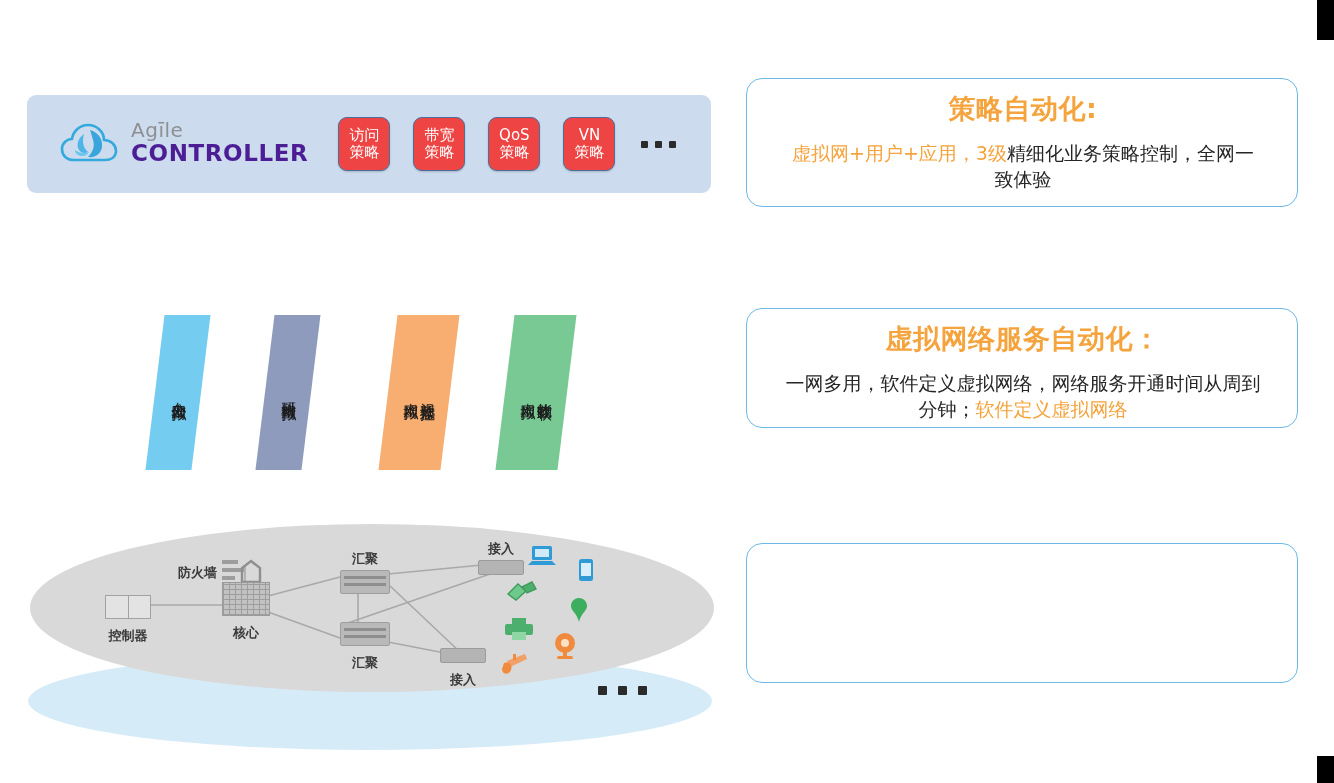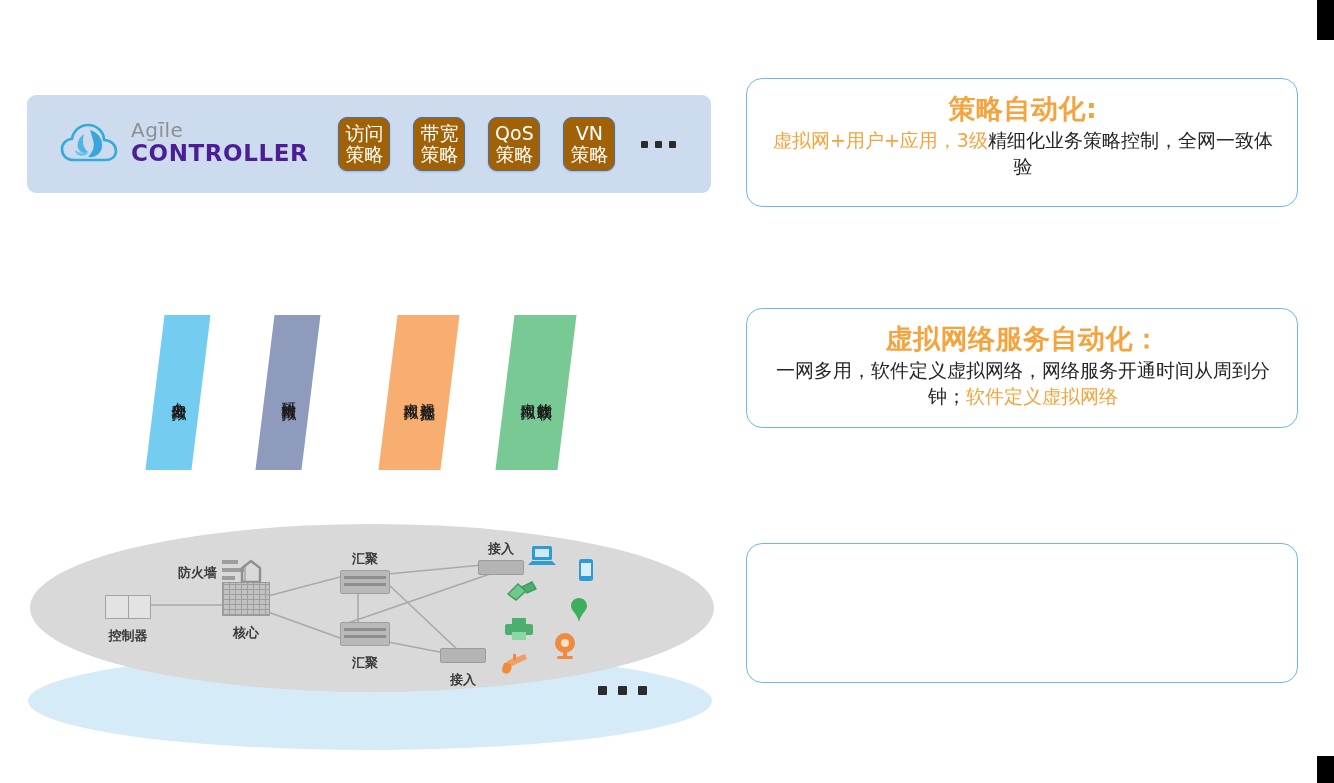--- a/index.html
+++ b/index.html
@@ -28,22 +28,22 @@
     font-family:"DejaVu Sans","Liberation Sans",sans-serif;
   }
   .logo-text .l2{
     font-size:23px;color:#4c1d95;font-weight:bold;letter-spacing:.6px;
     margin-top:2px;
     font-family:"DejaVu Sans","Liberation Sans",sans-serif;
   }
   .policy-chips{display:flex;align-items:center;margin-left:30px;}
   .chip{
     width:50px;height:52px;border-radius:9px;
-    background:#a16207;border:1px solid #4a6f9c;
-    color:#ffffff;font-size:19px;line-height:1.12;
+    background:#ef4444;border:1px solid #4a6f9c;
+    color:#ffffff;font-size:15px;line-height:1.12;
     display:flex;flex-direction:column;align-items:center;justify-content:center;
     margin-right:23px;box-shadow:0 1px 2px rgba(0,0,0,.18);
     text-align:center;
   }
   .chip .cl{display:block;white-space:nowrap;}
   .dots{display:flex;align-items:center;gap:7px;margin-left:3px;}
   .dots i{width:7px;height:7px;background:#2b2b2b;border-radius:1px;display:block;}
 
   
   .vn-stage{position:absolute;left:0px;top:300px;width:730px;height:200px;}
@@ -102,21 +102,21 @@
   }
   .card.c1{top:78px;height:129px;}
   .card.c2{top:308px;height:120px;}
   .card.c3{top:543px;height:140px;}
   .card h3{
     margin:0 0 2px 0;color:#f5a33c;font-size:27px;font-weight:bold;
     letter-spacing:.5px;line-height:1.2;
     font-family:"DejaVu Sans","Liberation Sans",sans-serif;
   }
   .card p{
-    margin:3px;font-size:19px;line-height:1.34;color:#262626;
+    margin:16px;font-size:19px;line-height:1.34;color:#262626;
     font-family:"DejaVu Sans","Liberation Sans",sans-serif;
   }
   .hl{color:#f5a33c;}
 </style>
 </head>
 <body>
 
 <div class="edge-bar top"></div>
 <div class="edge-bar bottom"></div>
 

